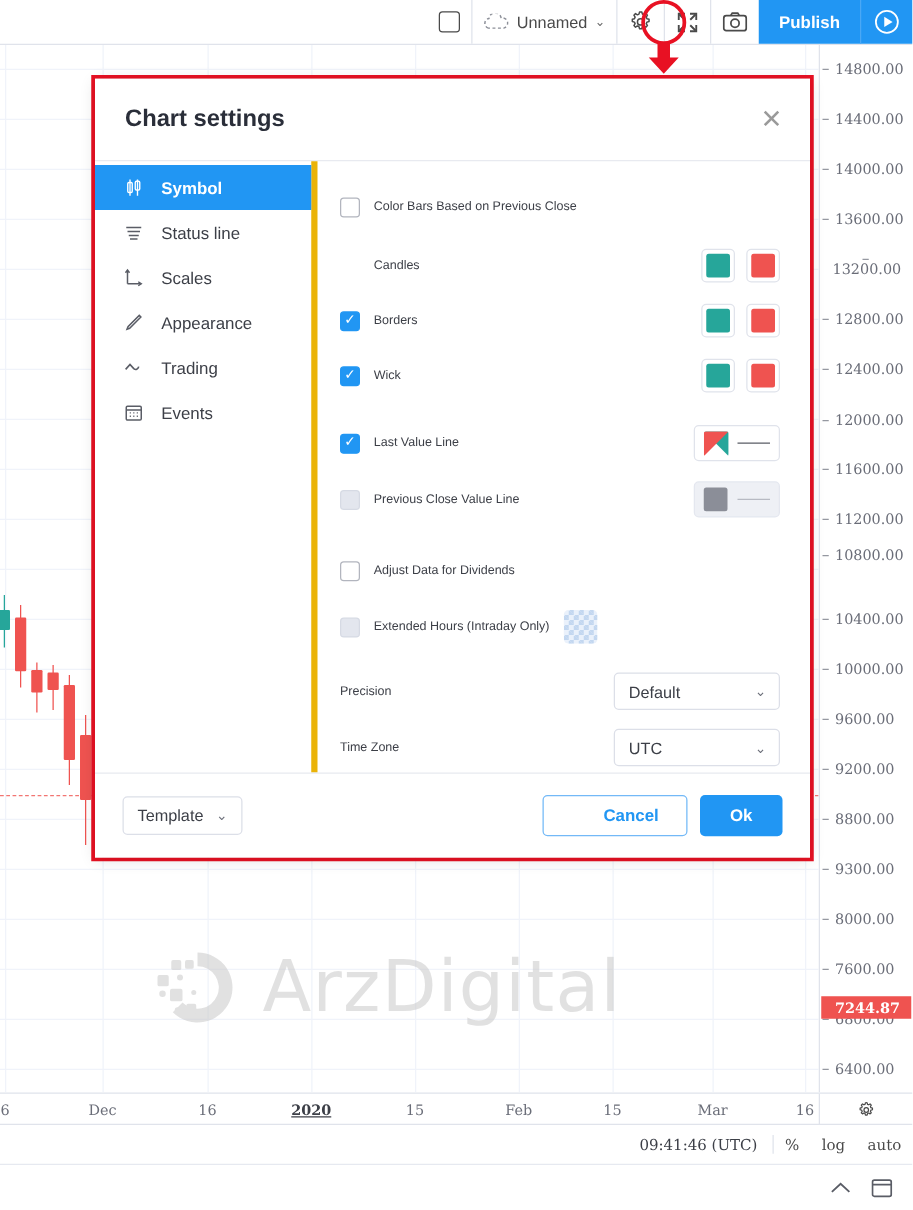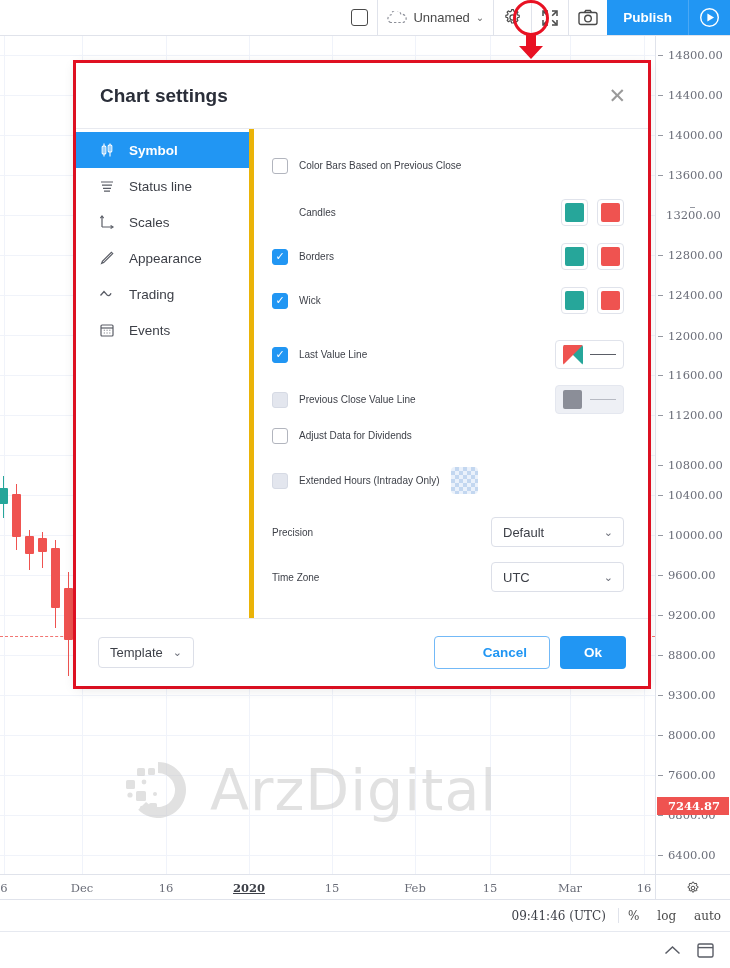--- a/index.html
+++ b/index.html
@@ -370,21 +370,21 @@
         <span>12000.00</span>
       </div>
       <div class="p-tick" style="top: 331px;">
         <span class="p-dash"></span>
         <span>11600.00</span>
       </div>
       <div class="p-tick" style="top: 371px;">
         <span class="p-dash"></span>
         <span>11200.00</span>
       </div>
-      <div class="p-tick" style="top: 421px;">
+      <div class="p-tick" style="top: 400px;">
         <span class="p-dash"></span>
         <span>10800.00</span>
       </div>
       <div class="p-tick" style="top: 451px;">
         <span class="p-dash"></span>
         <span>10400.00</span>
       </div>
       <div class="p-tick" style="top: 491px;">
         <span class="p-dash"></span>
         <span>10000.00</span>
@@ -591,21 +591,21 @@
             <span class="split-sw">
               <svg width="20" height="20" viewBox="0 0 20 20">
                 <path d="M0 0h20v20z" fill="#26a69a"></path>
                 <path d="M0 0h20L0 20z" fill="#ef5350"></path>
               </svg>
             </span>
             <span class="lw"></span>
           </span>
         </div>
 
-        <div class="row" style="margin-bottom:7px">
+        <div class="row" style="margin-bottom:28px">
           <span class="cb disabled"></span>
           <span class="row-lab">Previous Close Value Line</span>
           <span class="row-spacer"></span>
           <span class="line-box dim">
             <span class="sw" style="background:#8b8e98"></span>
             <span class="lw dim"></span>
           </span>
         </div>
 
         <div class="row" style="margin-bottom:16px">

